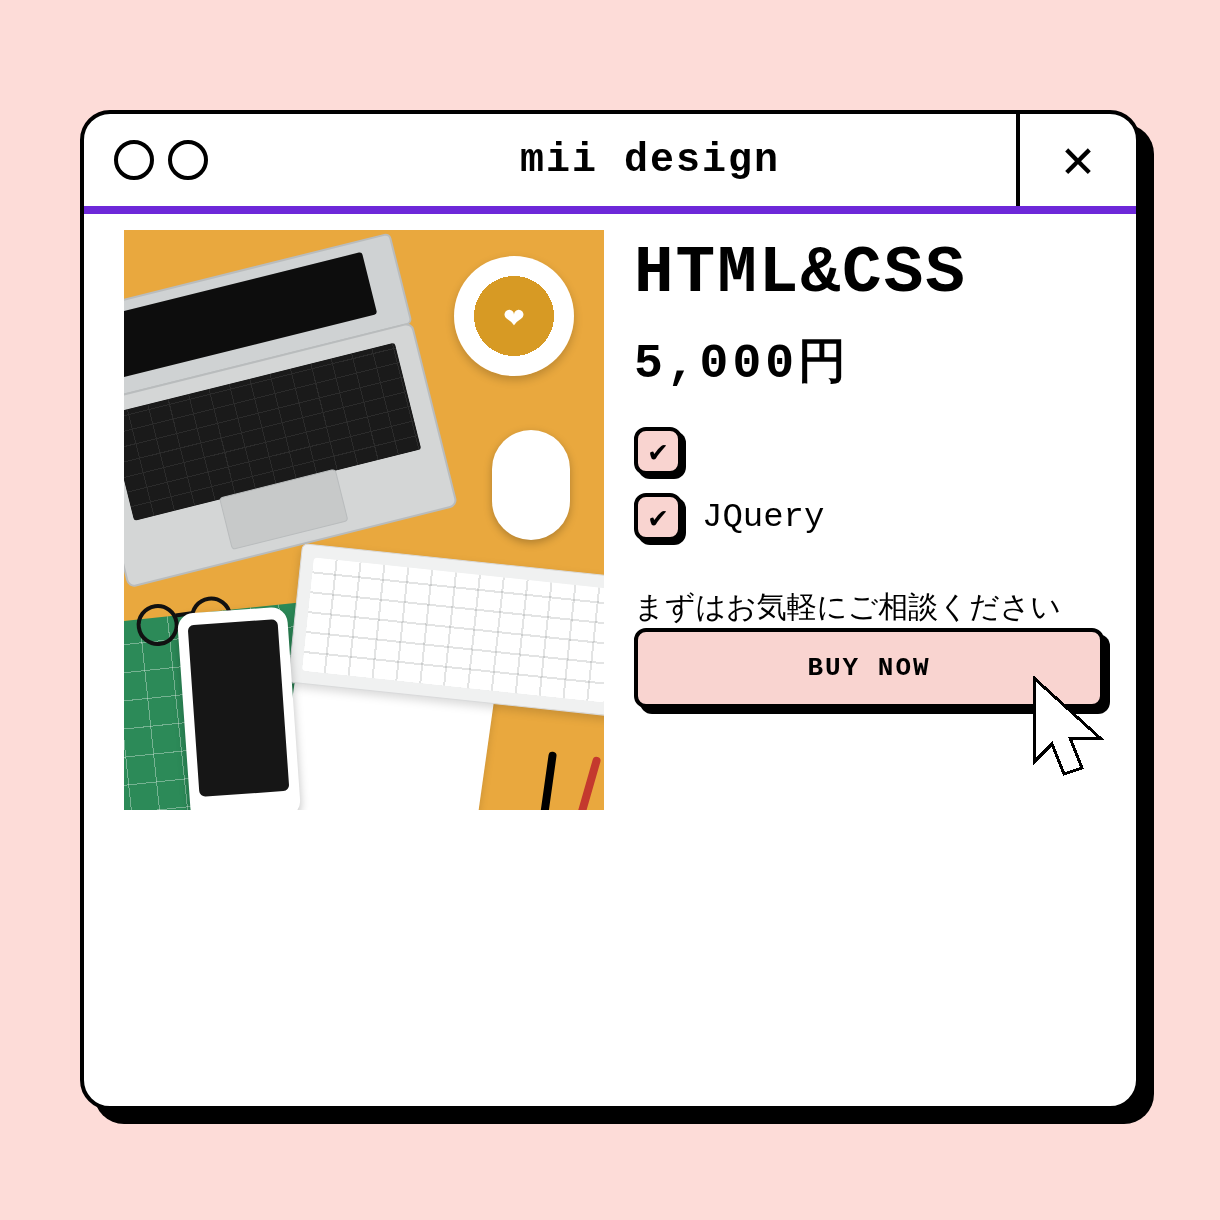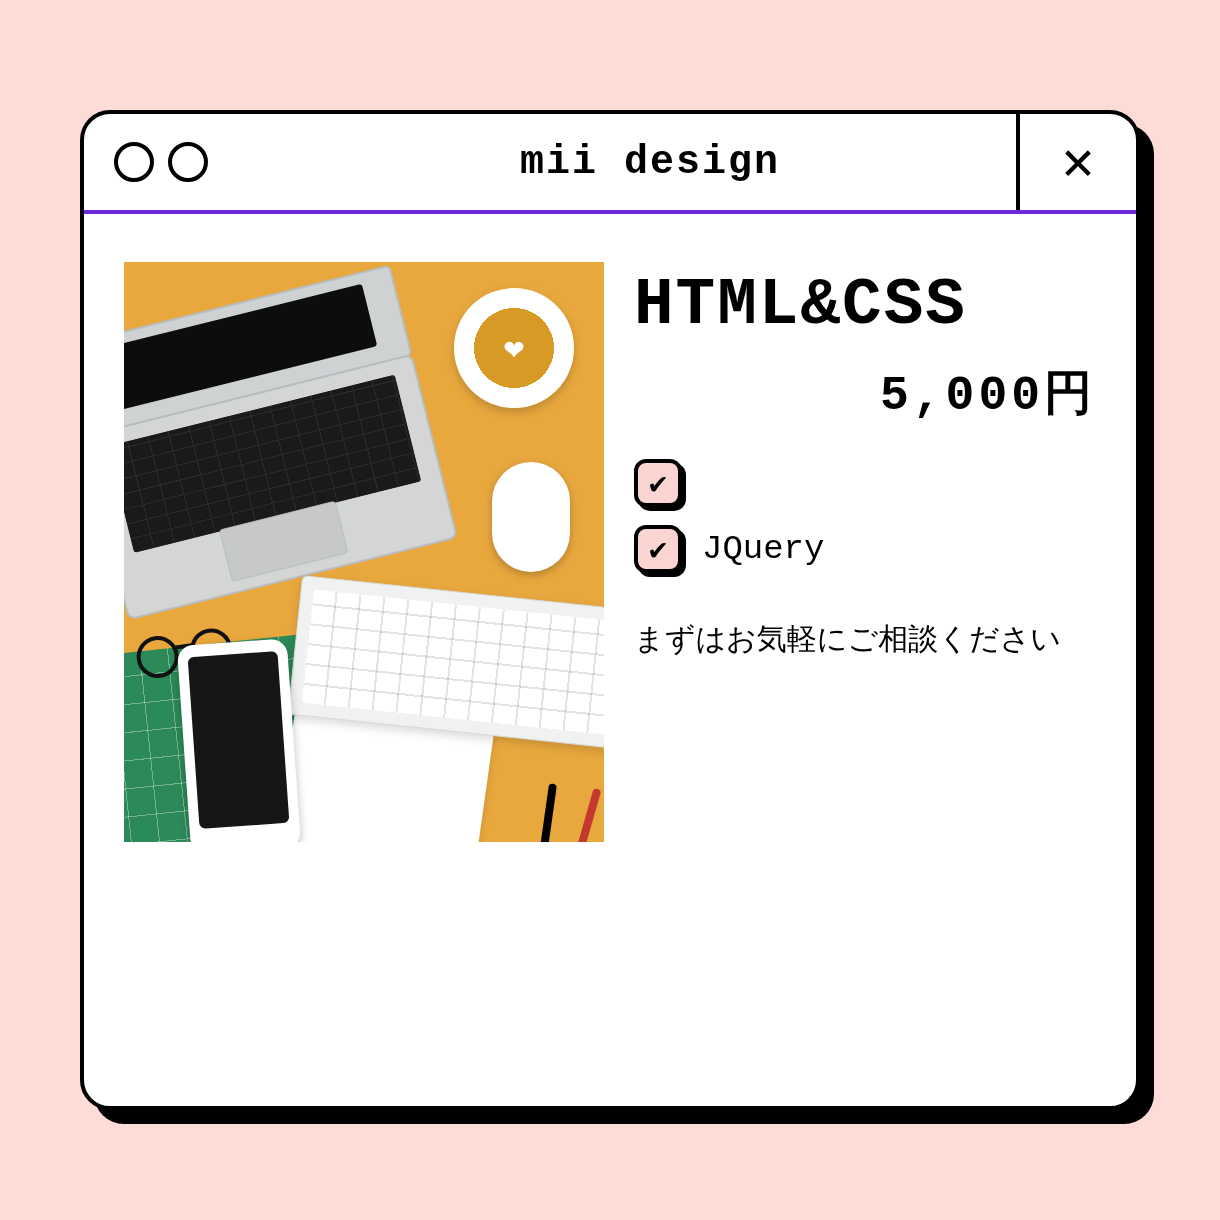--- a/index.html
+++ b/index.html
@@ -15,21 +15,21 @@
     position: relative;
     width: 1060px;
     height: 1000px;
     background: #fff;
     border: 4px solid #000;
     border-radius: 30px;
     box-shadow: 14px 14px 0 #000;
   }
   .titlebar {
     height: 100px;
-    border-bottom: 4px solid #6d28d9;
+    border-bottom: 8px solid #6d28d9;
     display: flex;
     align-items: center;
   }
   .dots {
     display: flex;
     gap: 14px;
     padding-left: 30px;
     width: 200px;
   }
   .dot {
@@ -52,21 +52,21 @@
     border-left: 4px solid #000;
     display: flex;
     align-items: center;
     justify-content: center;
     font-size: 54px;
     font-weight: bold;
     cursor: pointer;
   }
   .content {
     display: flex;
-    padding: 48px 40px 0 40px;
+    padding: 16px 40px 0 40px;
     gap: 30px;
   }
   
   .illustration {
     width: 480px;
     height: 580px;
     background: #e9a83e;
     position: relative;
     overflow: hidden;
     flex-shrink: 0;
@@ -193,21 +193,21 @@
     font-family: sans-serif;
     font-size: 44px;
     line-height: 1.35;
     margin-bottom: 22px;
   }
   .price {
     font-family: "Courier New", monospace;
     font-weight: 700;
     font-size: 48px;
     letter-spacing: 4px;
-    text-align: right;
+    text-align: left;
     margin-bottom: 34px;
   }
   .features { margin-bottom: 46px; }
   .feat {
     display:flex; align-items:center; gap:20px;
     font-family: "Courier New", monospace;
     font-size: 34px;
     margin-bottom: 18px;
   }
   .check {
@@ -287,15 +287,23 @@
           <div class="check">✔</div>
         </div>
         <div class="feat">
           <div class="check">✔</div>
           <span>JQuery</span>
         </div>
       </div>
 
       <div class="note">まずはお気軽にご相談ください</div>
 
+      <div class="buy-wrap">
+        <div class="buy">
+          <span>BUY NOW</span>
+        </div>
+        <svg class="cursor-icon" viewBox="0 0 32 40" shape-rendering="crispEdges">
+          <path fill="#fff" stroke="#000" stroke-width="1" d="M4 2 L4 30 L10 24 L14 34 L20 32 L16 22 L26 22 Z"></path>
+        </svg>
+      </div>
     </div>
   </div>
 </div>
 
 </body></html>

